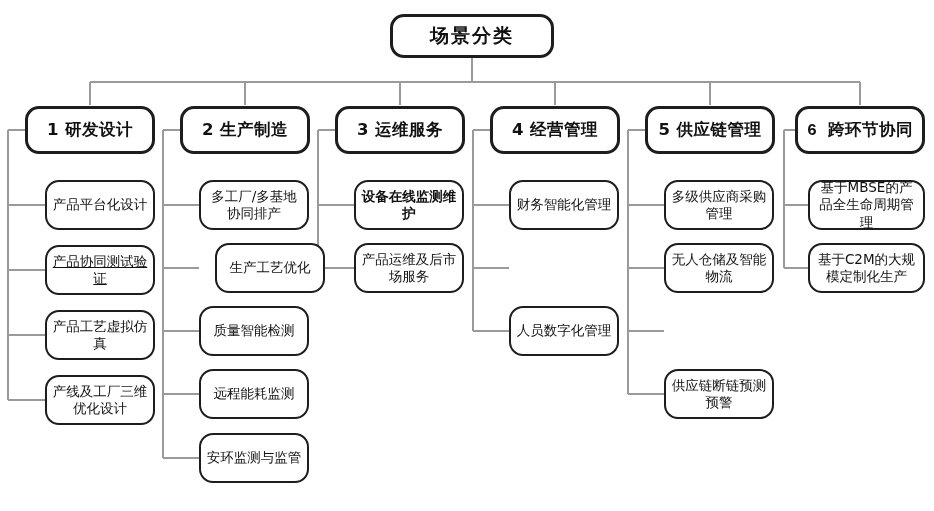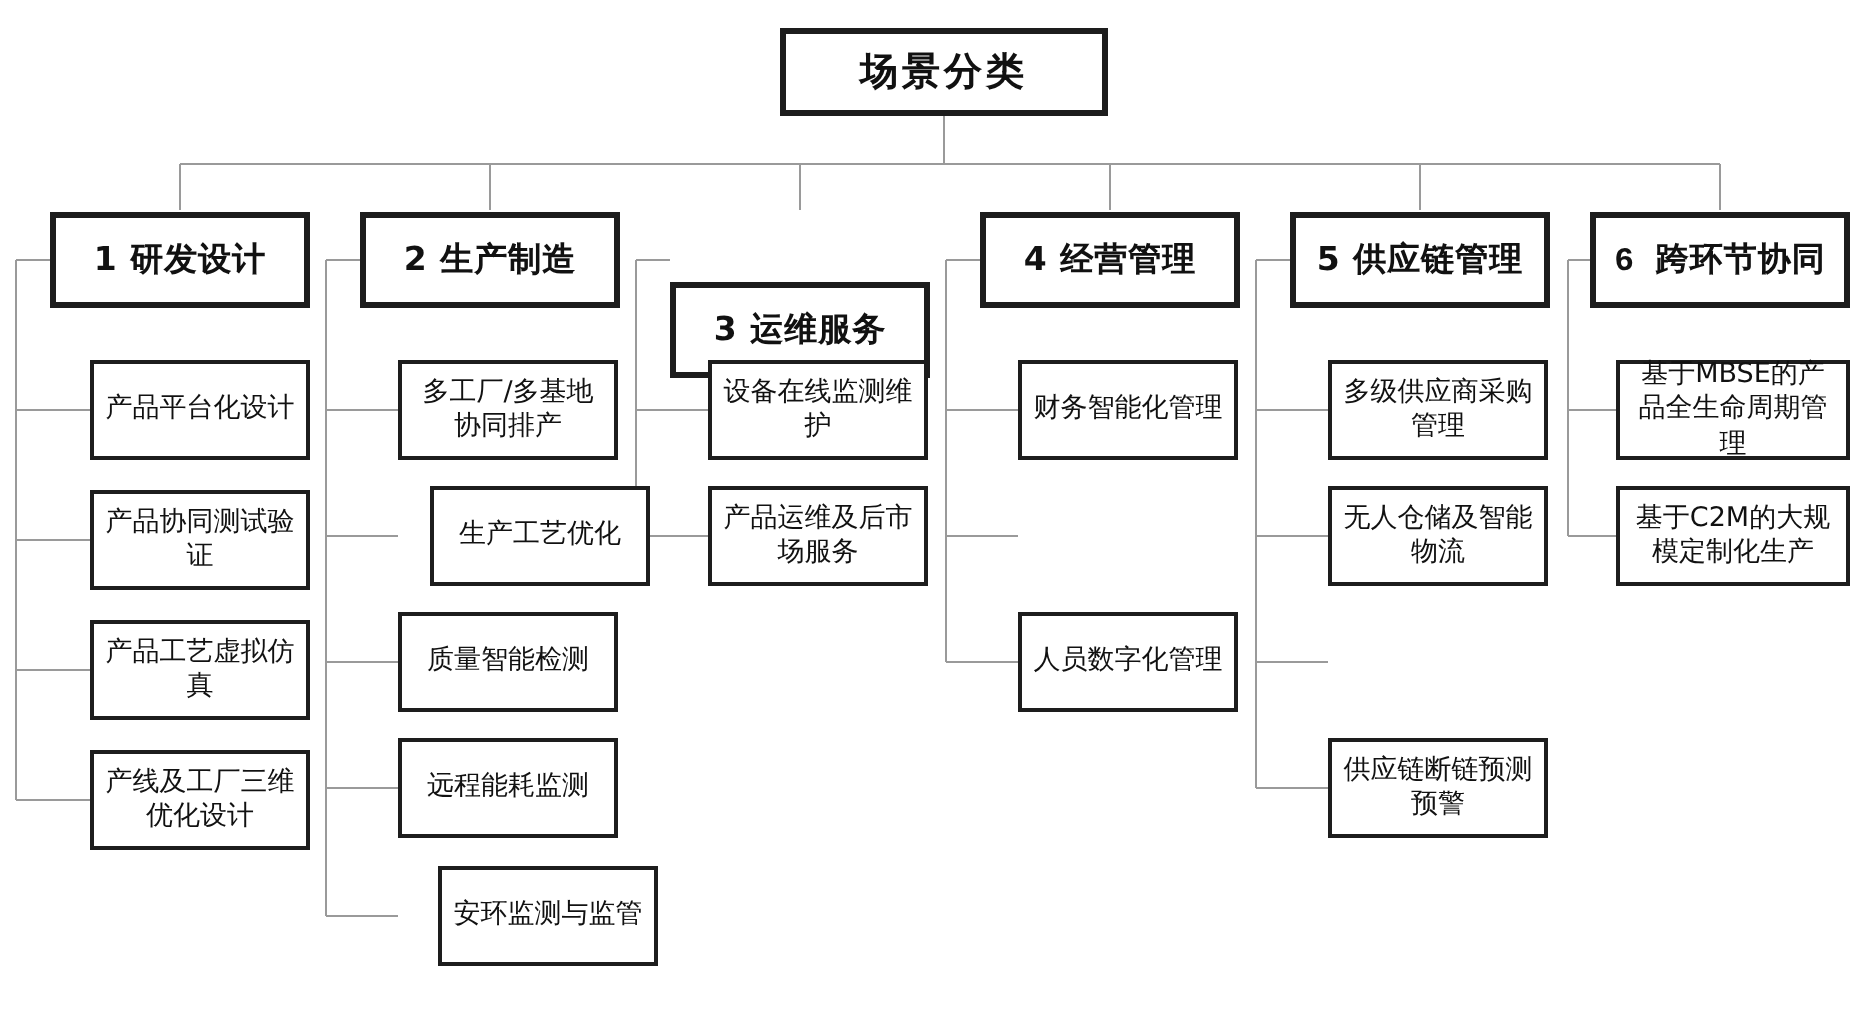--- a/index.html
+++ b/index.html
@@ -30,20 +30,21 @@
   }
   .node {
     position: absolute;
     box-sizing: border-box;
     background: #ffffff;
     display: flex;
     align-items: center;
     justify-content: center;
     text-align: center;
     color: #111111;
+    border-radius: 14px;
   }
   .root-node {
     border: 3px solid #1d1d1d;
     font-size: 19px;
     font-weight: bold;
     letter-spacing: 2px;
   }
   .cat-node {
     border: 3px solid #1d1d1d;
     font-size: 16.5px;
@@ -124,37 +125,37 @@
   <div class="node root-node" style="left:390px; top:14px; width:164px; height:44px;">
     <span>场景分类</span>
   </div>
 
   <div class="node cat-node" style="left:25px; top:106px; width:130px; height:48px;">
     <span>1 研发设计</span>
   </div>
   <div class="node cat-node" style="left:180px; top:106px; width:130px; height:48px;">
     <span>2 生产制造</span>
   </div>
-  <div class="node cat-node" style="left:335px; top:106px; width:130px; height:48px;margin-top:35px;">
+  <div class="node cat-node" style="left:335px; top:106px; width:130px; height:48px;">
     <span>3 运维服务</span>
   </div>
   <div class="node cat-node" style="left:490px; top:106px; width:130px; height:48px;">
     <span>4 经营管理</span>
   </div>
   <div class="node cat-node" style="left:645px; top:106px; width:130px; height:48px;">
     <span>5 供应链管理</span>
   </div>
   <div class="node cat-node" style="left:795px; top:106px; width:130px; height:48px;font-family:Liberation Mono, monospace;">
     <span>6 跨环节协同</span>
   </div>
 
   <div class="node leaf-node" style="left:45px; top:180px; width:110px; height:50px;">
     <span class="leaf-inner">产品平台化设计</span>
   </div>
-  <div class="node leaf-node" style="left:45px; top:245px; width:110px; height:50px;">
+  <div class="node leaf-node" style="left:45px; top:245px; width:110px; height:50px;text-decoration:underline;">
     <span class="leaf-inner">产品协同测试验证</span>
   </div>
   <div class="node leaf-node" style="left:45px; top:310px; width:110px; height:50px;">
     <span class="leaf-inner">产品工艺虚拟仿真</span>
   </div>
   <div class="node leaf-node" style="left:45px; top:375px; width:110px; height:50px;">
     <span class="leaf-inner">产线及工厂三维优化设计</span>
   </div>
 
   <div class="node leaf-node" style="left:199px; top:180px; width:110px; height:50px;">
@@ -162,25 +163,25 @@
   </div>
   <div class="node leaf-node" style="left:199px; top:243px; width:110px; height:50px;margin-left:16px;">
     <span class="leaf-inner">生产工艺优化</span>
   </div>
   <div class="node leaf-node" style="left:199px; top:306px; width:110px; height:50px;">
     <span class="leaf-inner">质量智能检测</span>
   </div>
   <div class="node leaf-node" style="left:199px; top:369px; width:110px; height:50px;">
     <span class="leaf-inner">远程能耗监测</span>
   </div>
-  <div class="node leaf-node" style="left:199px; top:433px; width:110px; height:50px;margin-left:20px;">
+  <div class="node leaf-node" style="left:199px; top:433px; width:110px; height:50px;">
     <span class="leaf-inner">安环监测与监管</span>
   </div>
 
-  <div class="node leaf-node" style="left:354px; top:180px; width:110px; height:50px;">
+  <div class="node leaf-node" style="left:354px; top:180px; width:110px; height:50px;font-weight:bold;">
     <span class="leaf-inner">设备在线监测维护</span>
   </div>
   <div class="node leaf-node" style="left:354px; top:243px; width:110px; height:50px;">
     <span class="leaf-inner">产品运维及后市场服务</span>
   </div>
 
   <div class="node leaf-node" style="left:509px; top:180px; width:110px; height:50px;">
     <span class="leaf-inner">财务智能化管理</span>
   </div>
   <div class="node leaf-node" style="left:509px; top:306px; width:110px; height:50px;">

